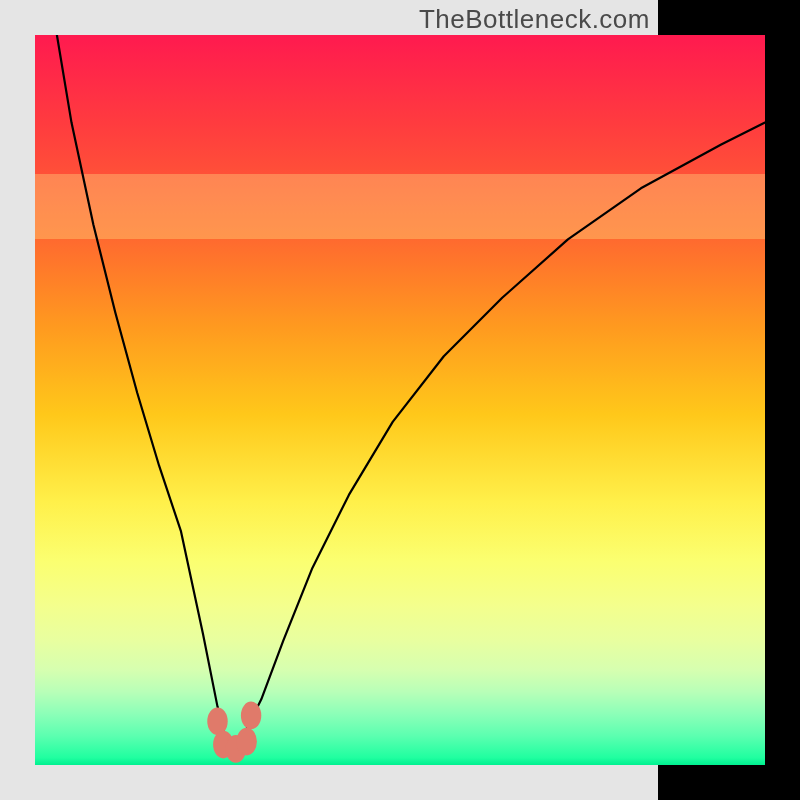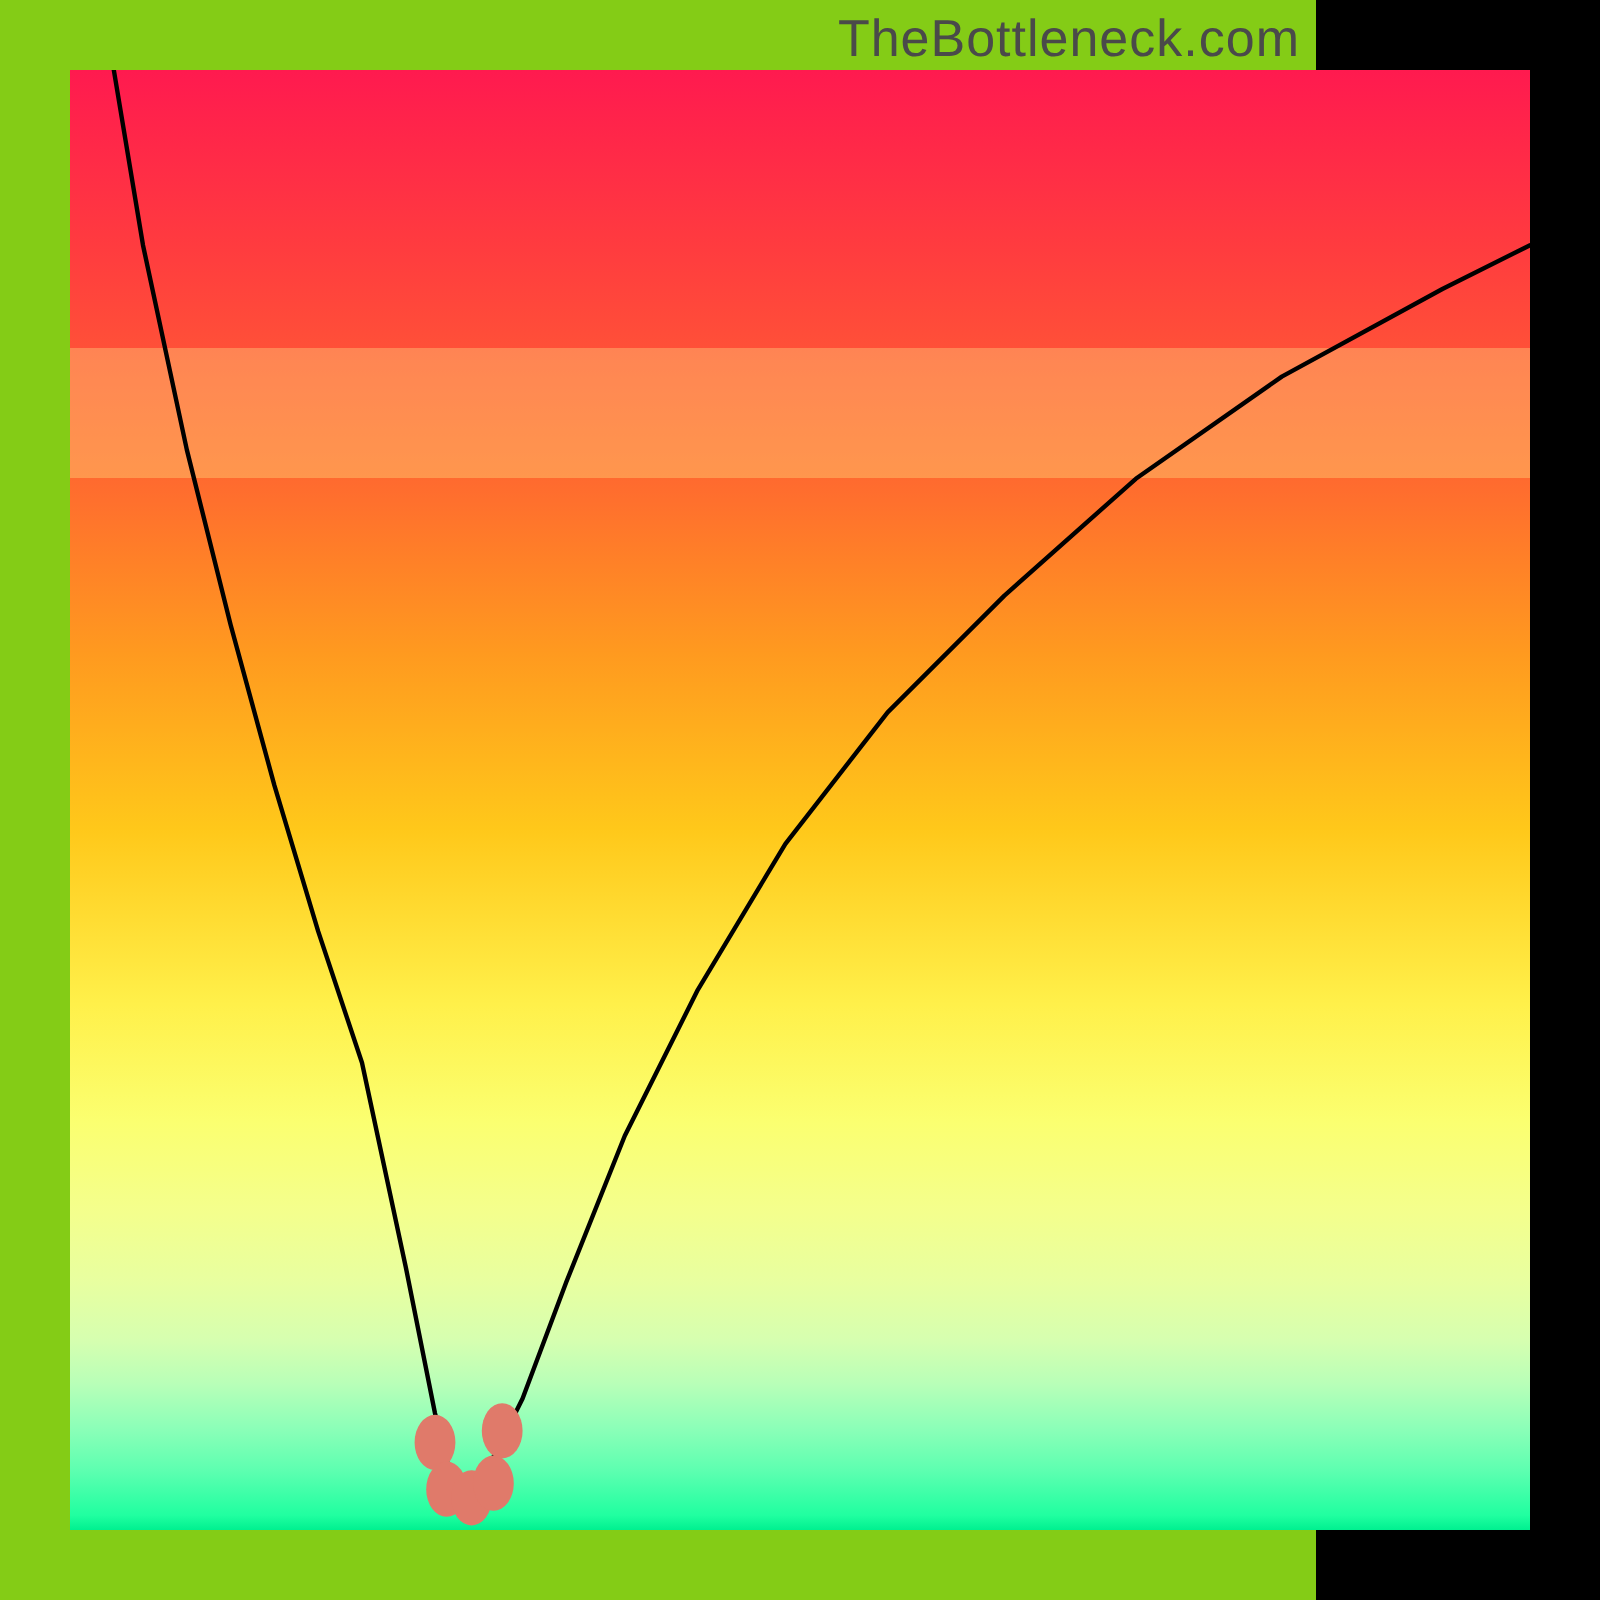--- a/index.html
+++ b/index.html
@@ -10,21 +10,21 @@
     overflow: hidden;
     background: #000;
     font-family: Arial, Helvetica, sans-serif;
   }
   .frame {
     position: absolute;
     left: 0;
     top: 0;
     width: 658px;
     height: 800px;
-    background: #84cc16;
+    background: #e5e5e5;
   }
   .attribution {
     position: absolute;
     top: 4px;
     right: 8px;
     color: #4a4a4a;
     font-size: 26px;
     font-weight: 400;
     letter-spacing: 0.5px;
   }

